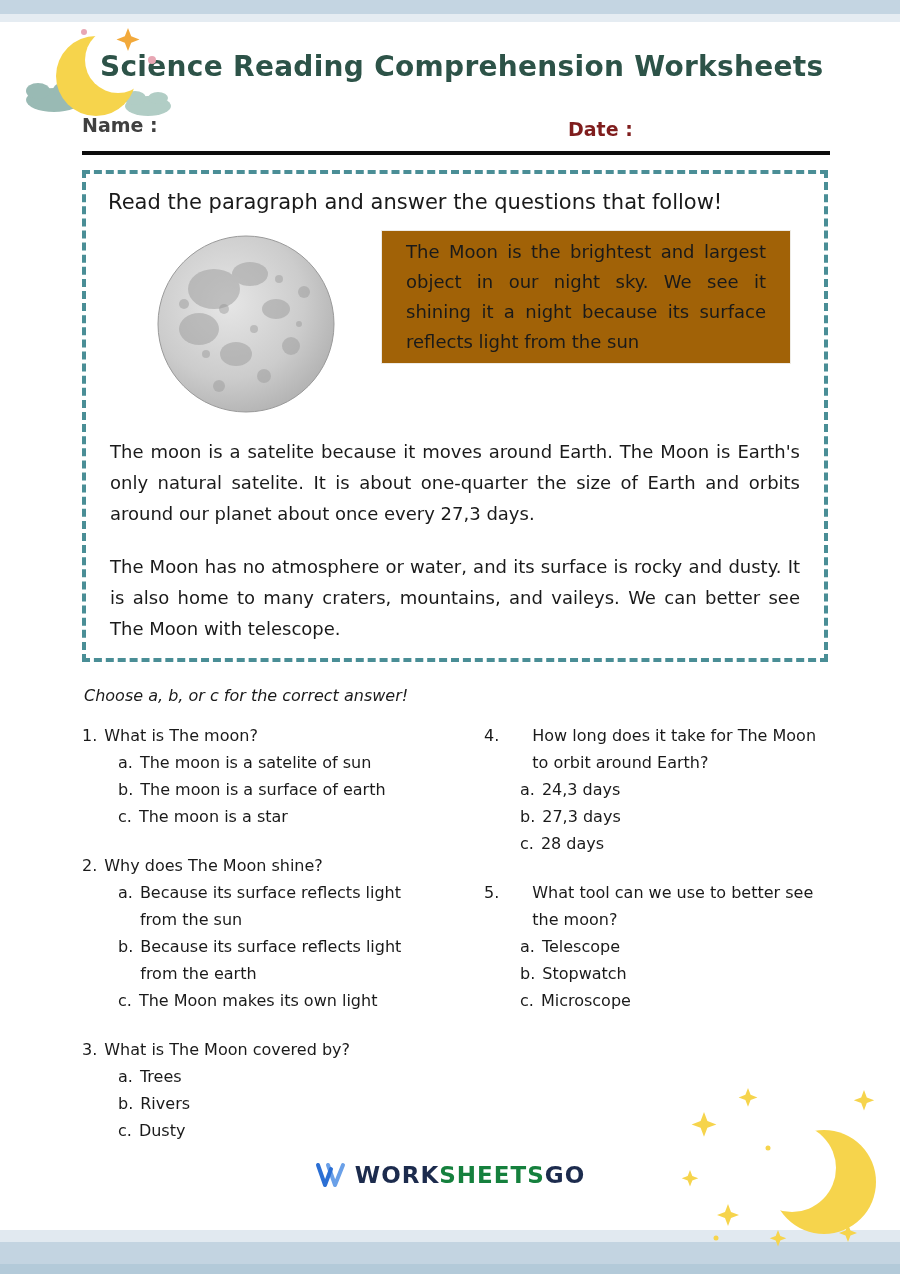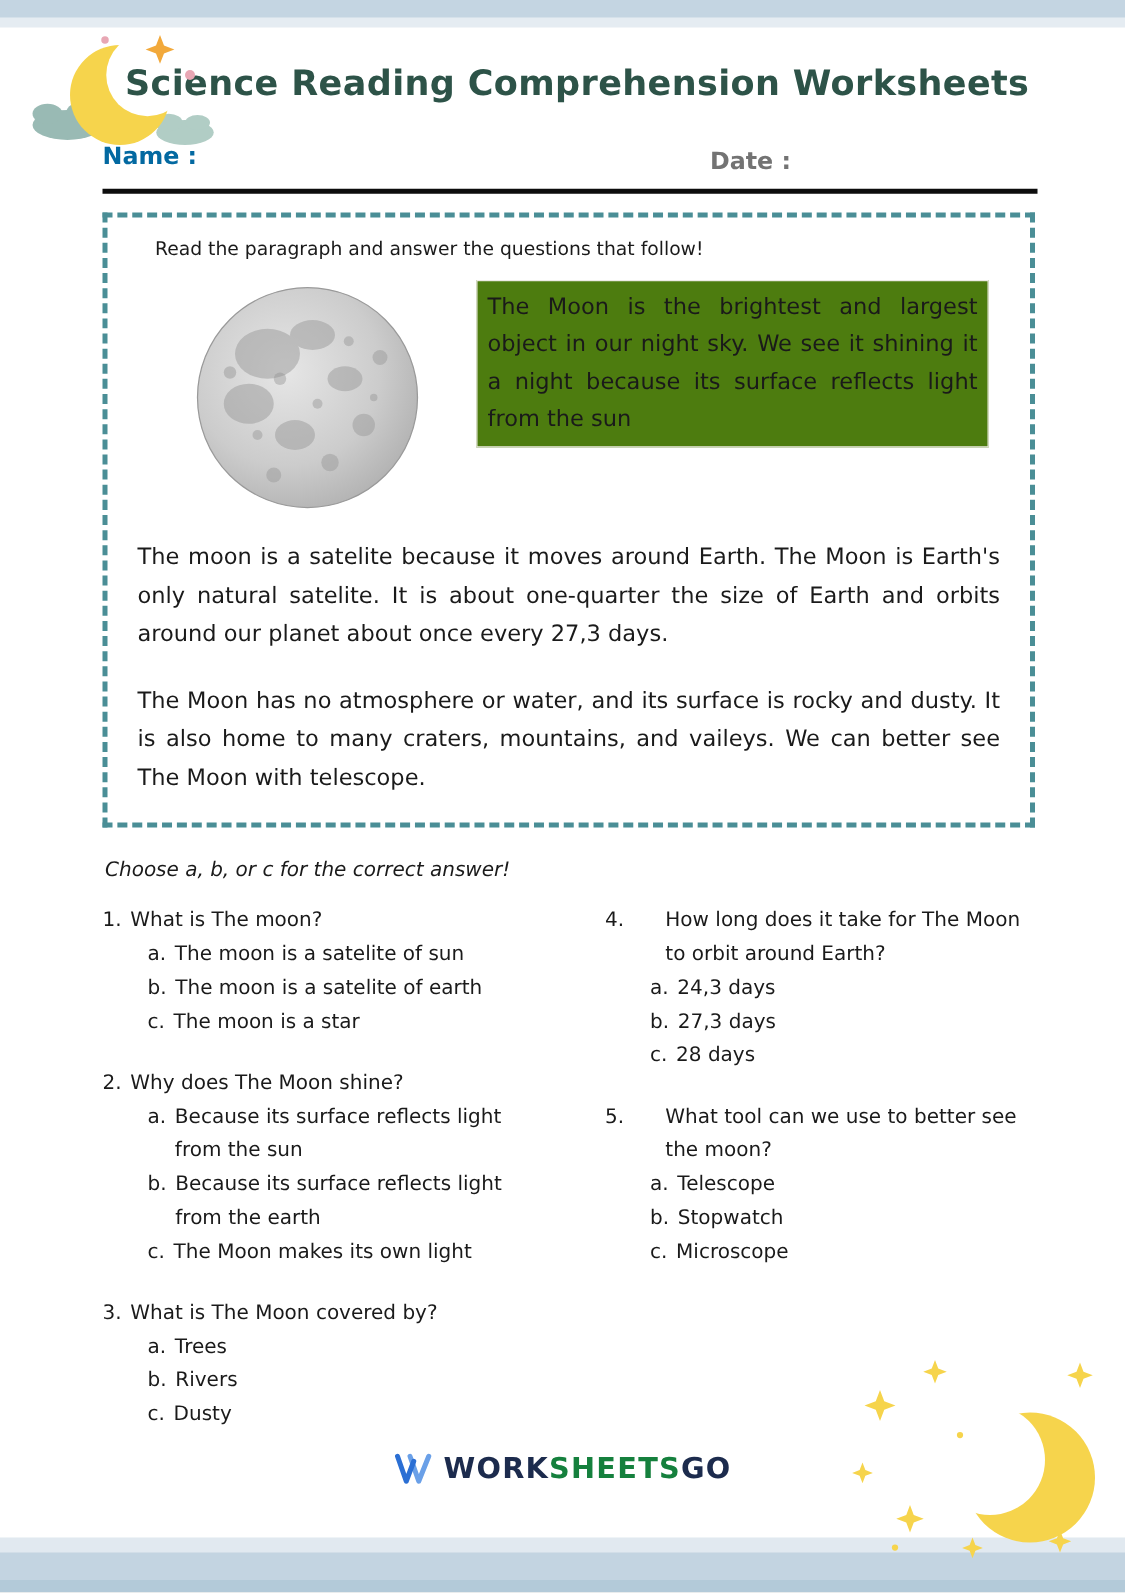--- a/index.html
+++ b/index.html
@@ -20,38 +20,38 @@
   .band-bottom { position:absolute; bottom:0; left:0; width:100%; height:32px; background:#b3cad9; z-index:1; }
   .band-bottom::after { content:""; position:absolute; bottom:10px; left:0; width:100%; height:34px; background:#cddbe6; opacity:.6; }
 
   
   .deco-top { position:absolute; left:24px; top:26px; z-index:2; }
   .page-title {
     position:absolute; left:100px; top:50px;
     font-size:28px; font-weight:bold; letter-spacing:.3px;
     color:#2d5348;
   }
-  .name-label { position:absolute; left:82px; top:114px; font-size:19px; font-weight:bold; color:#0369a1; }
-  .date-label { position:absolute; left:568px; top:118px; font-size:19px; font-weight:bold; color:#737373; }
+  .name-label { position:absolute; left:82px; top:114px; font-size:19px; font-weight:bold; color:#404040; }
+  .date-label { position:absolute; left:568px; top:118px; font-size:19px; font-weight:bold; color:#7f1d1d; }
   .divider { position:absolute; left:82px; top:151px; width:748px; height:4px; background:#0d0d0d; }
 
   
   .passage-box {
     position:absolute; left:82px; top:170px; width:746px; height:492px;
     border:4px dashed #4a8e96;
     padding:14px 20px; background:#fff; overflow:hidden;
   }
-  .instruction { font-size:15px; margin:2px 0 14px 18px; }
+  .instruction { font-size:21px; margin:2px 0 14px 2px; }
   .passage-top { display:flex; align-items:flex-start; }
   .moon-image { margin-left:48px; margin-top:6px; flex:0 0 auto; }
   .passage-right { width:410px; margin-left:42px; margin-top:2px; }
   .passage-title { text-align:center; font-size:19px; font-weight:bold; margin:8px 0 16px 0; }
   .passage-intro {
     font-size:18px; line-height:30px; text-align:justify;
-    border:1px solid #eeebe5; background:#4d7c0f; padding:6px 8px;
+    border:1px solid #eeebe5; background:#a16207; padding:6px 24px;
   }
   .passage-para { font-size:18px; line-height:31px; text-align:justify; margin:22px 4px 0 4px; }
   .passage-para.second { }
 
   
   .choose-line { position:absolute; left:84px; top:686px; font-size:16px; font-style:italic; }
   .questions { position:absolute; left:82px; top:722px; width:748px; display:flex; align-items:flex-start; }
   .col-left { width:402px; }
   .col-right { flex:1; }
   .question { margin-bottom:15px; font-size:16px; line-height:27px; }
@@ -160,21 +160,21 @@
         <div class="q-head">
           <span class="q-num">1.</span>
           <span class="q-text">What is The moon?</span>
         </div>
         <div class="option">
           <span class="opt-letter">a.</span>
           <span class="opt-text">The moon is a satelite of sun</span>
         </div>
         <div class="option">
           <span class="opt-letter">b.</span>
-          <span class="opt-text">The moon is a satelite of earth</span>
+          <span class="opt-text">The moon is a surface of earth</span>
         </div>
         <div class="option">
           <span class="opt-letter">c.</span>
           <span class="opt-text">The moon is a star</span>
         </div>
       </div>
 
       <div class="question gap-top">
         <div class="q-head">
           <span class="q-num">2.</span>

